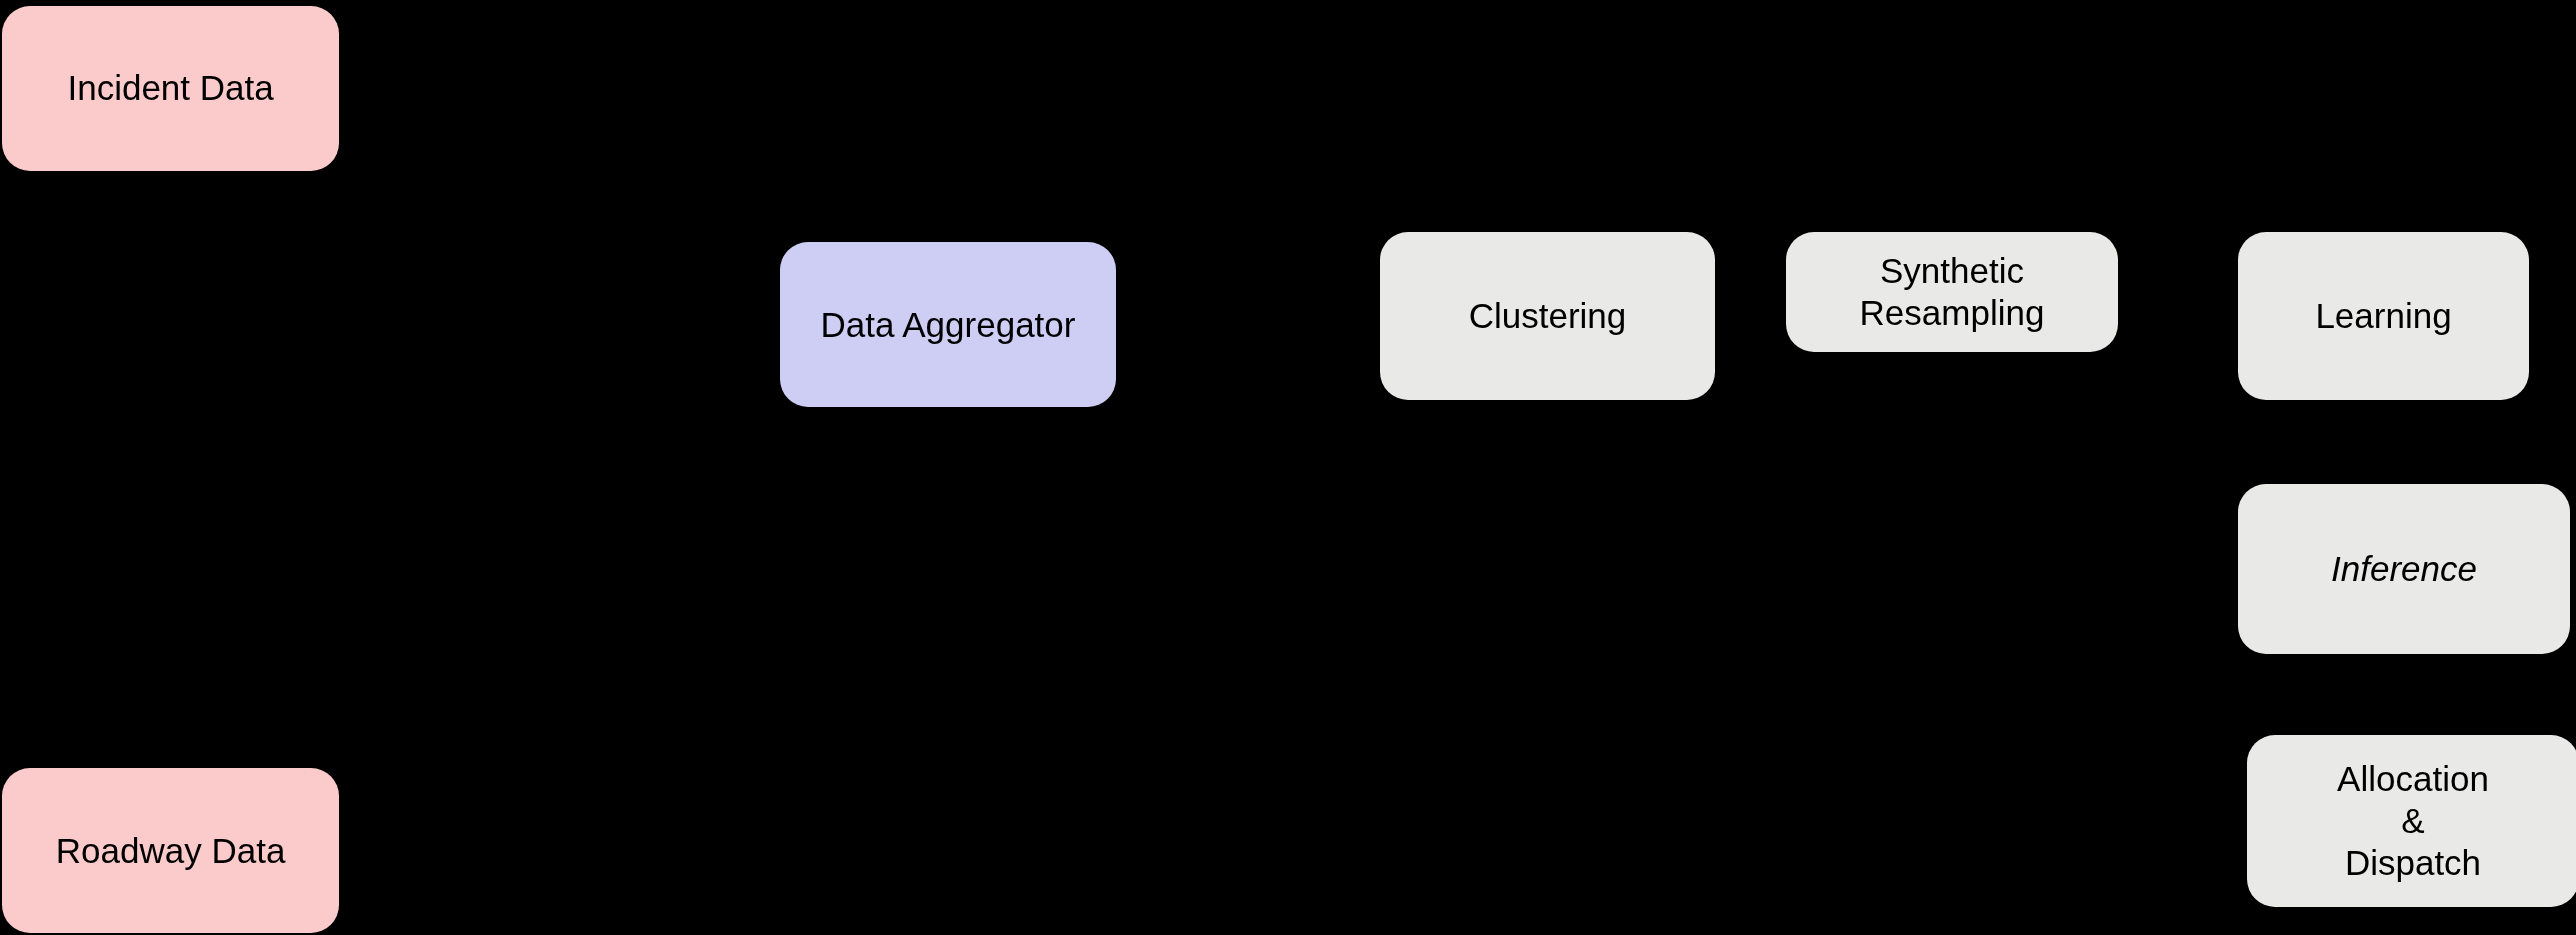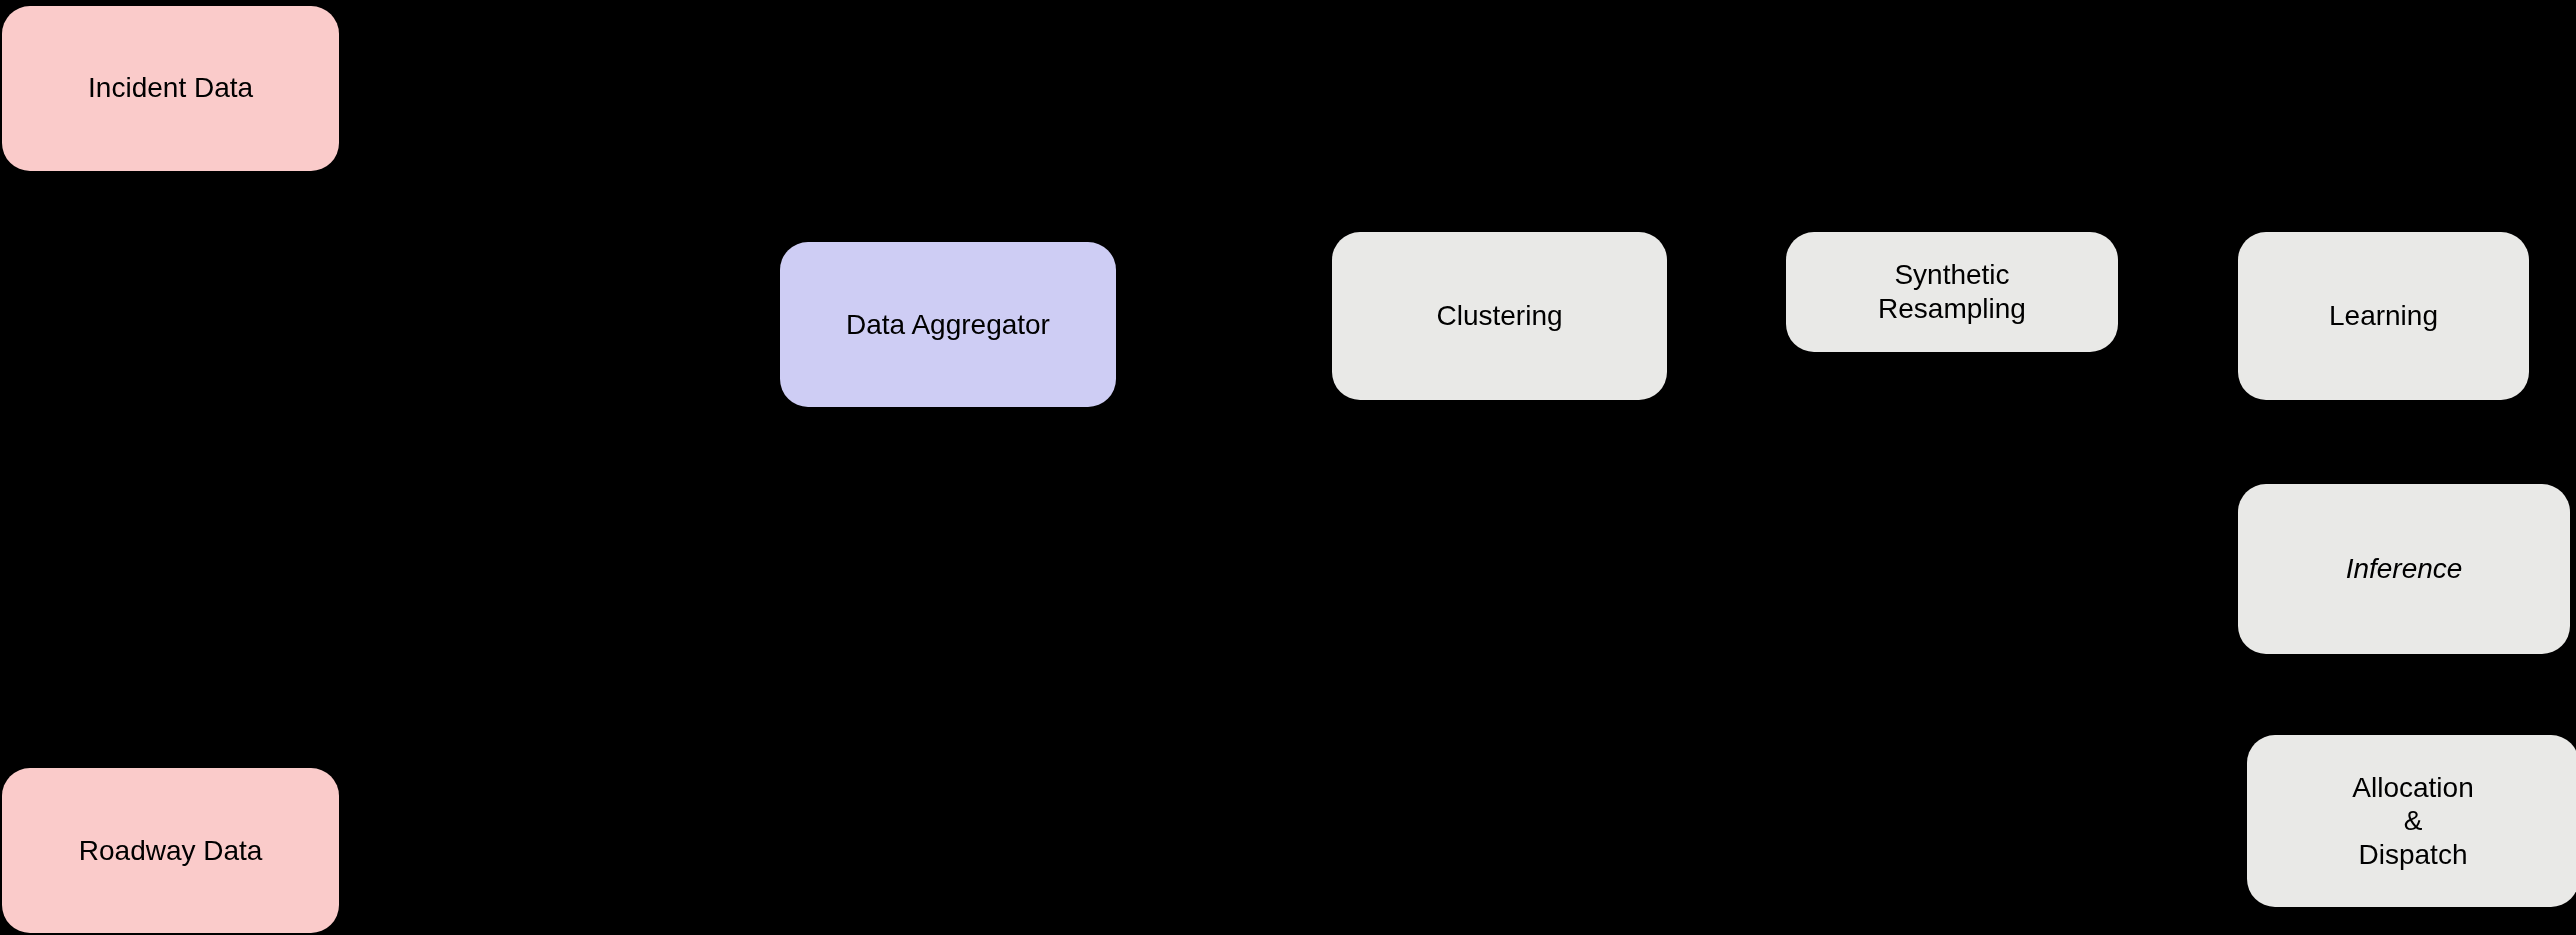--- a/index.html
+++ b/index.html
@@ -15,42 +15,42 @@
     overflow: hidden;
     font-family: "Liberation Sans", sans-serif;
   }
   .node {
     position: absolute;
     display: flex;
     align-items: center;
     justify-content: center;
     border-radius: 28px;
     color: var(--label-color, #000000);
-    font-size: 28px;
+    font-size: 35px;
     line-height: 1.2;
     font-weight: 400;
     text-align: center;
     white-space: pre-line;
   }
   .node--source    { background: var(--source-fill,    #facbca); }
   .node--aggregate { background: var(--aggregate-fill, #cecdf4); align-items: center; }
   .node--stage     { background: var(--stage-fill,     #e9e9e7); }
 
   
   .pos-incident   { left: 2.1px;    top: 5.7px;    width: 337px; height: 165px; }
   .pos-weather    { left: 2.1px;    top: 257px;  width: 337px; height: 166px; }
   .pos-traffic    { left: 2.1px;    top: 510px;  width: 337px; height: 166px; }
   .pos-roadway    { left: 2.1px;    top: 768px; width: 337px; height: 165px; }
 
   
   .pos-aggregator { left: 780px; top: 242px;  width: 336px; height: 165px; }
   .pos-spatial    { left: 780px; top: 555px;  width: 336px; height: 167px; }
 
   
-  .pos-clustering { left: 1332px; top: 232px;  width: 335px; height: 168px; }
+  .pos-clustering { left: 1380px; top: 232px;  width: 335px; height: 168px; }
   .pos-synthetic  { left: 1786px; top: 232px;  width: 332px; height: 120px; }
 
   
   .pos-learning   { left: 2238px; top: 232px;  width: 291px; height: 168px; }
   .pos-inference  { left: 2238px; top: 484px;  width: 332px; height: 170px; font-style: italic; }
   .pos-allocation { left: 2238px; top: 735px; width: 332px; height: 172px; margin-left: 9px; }
 </style>
 </head>
 <body>
 

